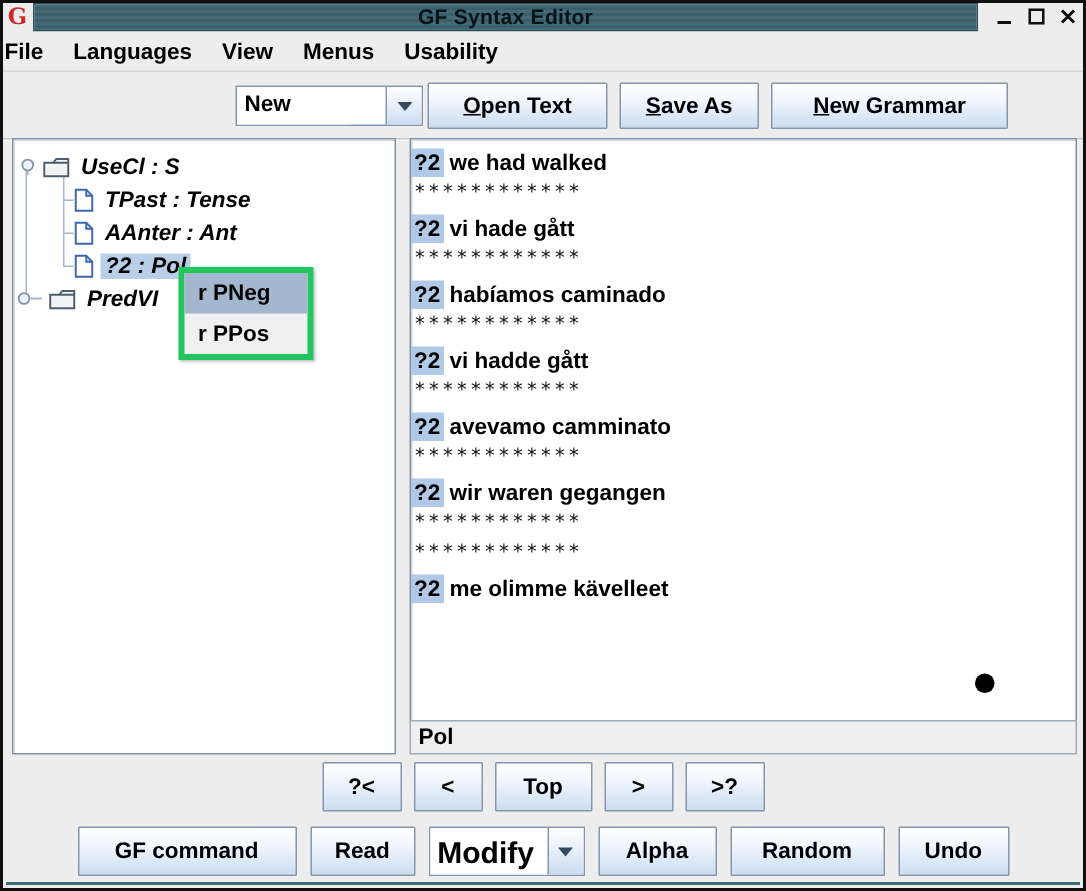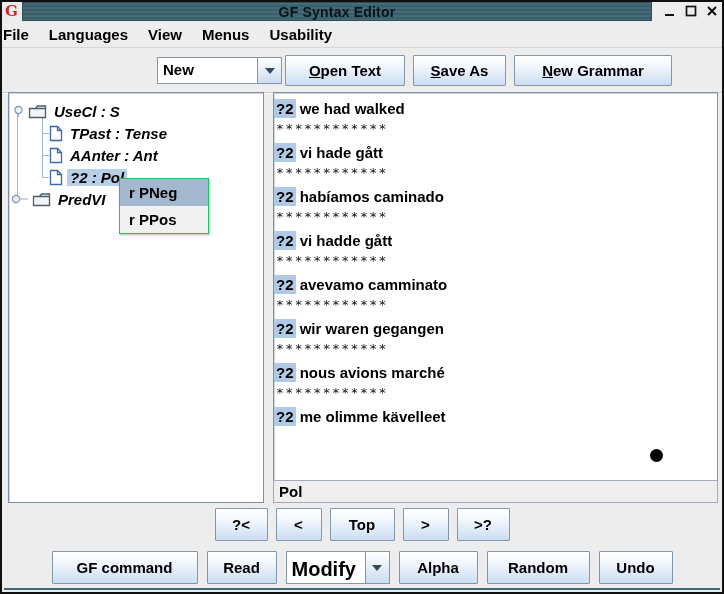--- a/index.html
+++ b/index.html
@@ -62,21 +62,21 @@
     background:#fff; border:1px solid #7E90A5; box-shadow:inset 1px 1px 0 #CFD6DE;
   }
   .tree-row { position:absolute; display:flex; align-items:center; gap:4px; height:20px; white-space:nowrap; }
   .tree-label { font-size:15px; padding:0 3px;font-style:italic; }
   .tree-label.sel { background:#B9CFE8; }
   .tline { position:absolute; background:#A3B6D0; }
 
   
   #popup-menu {
     position:absolute; left:117px; top:176px; width:90px; z-index:30;
-    background:#F0F0F0; border:1px solid #22c55e; box-shadow:1px 1px 2px rgba(40,50,70,.35);
+    background:#F0F0F0; border:4px solid #22c55e; box-shadow:1px 1px 2px rgba(40,50,70,.35);
   }
   .popup-item { height:27px; line-height:27px; padding-left:9px; font-size:15px; white-space:nowrap; }
   .popup-item.sel { background:#A3B8CF; }
 
   
   #text-panel {
     position:absolute; left:271px; top:90px; width:445px; height:389px;
     background:#fff; border:1px solid #7E90A5; box-shadow:inset 1px 1px 0 #CFD6DE;
     overflow:hidden; padding-top:4px;
   }
@@ -233,21 +233,20 @@
         <div class="lin-line"><span class="lin-focus">?2</span> vi hade gått</div>
         <div class="lin-sep">************</div>
         <div class="lin-line"><span class="lin-focus">?2</span> habíamos caminado</div>
         <div class="lin-sep">************</div>
         <div class="lin-line"><span class="lin-focus">?2</span> vi hadde gått</div>
         <div class="lin-sep">************</div>
         <div class="lin-line"><span class="lin-focus">?2</span> avevamo camminato</div>
         <div class="lin-sep">************</div>
         <div class="lin-line"><span class="lin-focus">?2</span> wir waren gegangen</div>
         <div class="lin-sep">************</div>
-        <div class="lin-line"><span class="lin-focus">?2</span> nous avions marché</div>
         <div class="lin-sep">************</div>
         <div class="lin-line"><span class="lin-focus">?2</span> me olimme kävelleet</div>
       </div>
     <div id="black-dot"></div>
   </div>
 
   <div id="status-strip">
     <span>Pol</span>
   </div>
 

